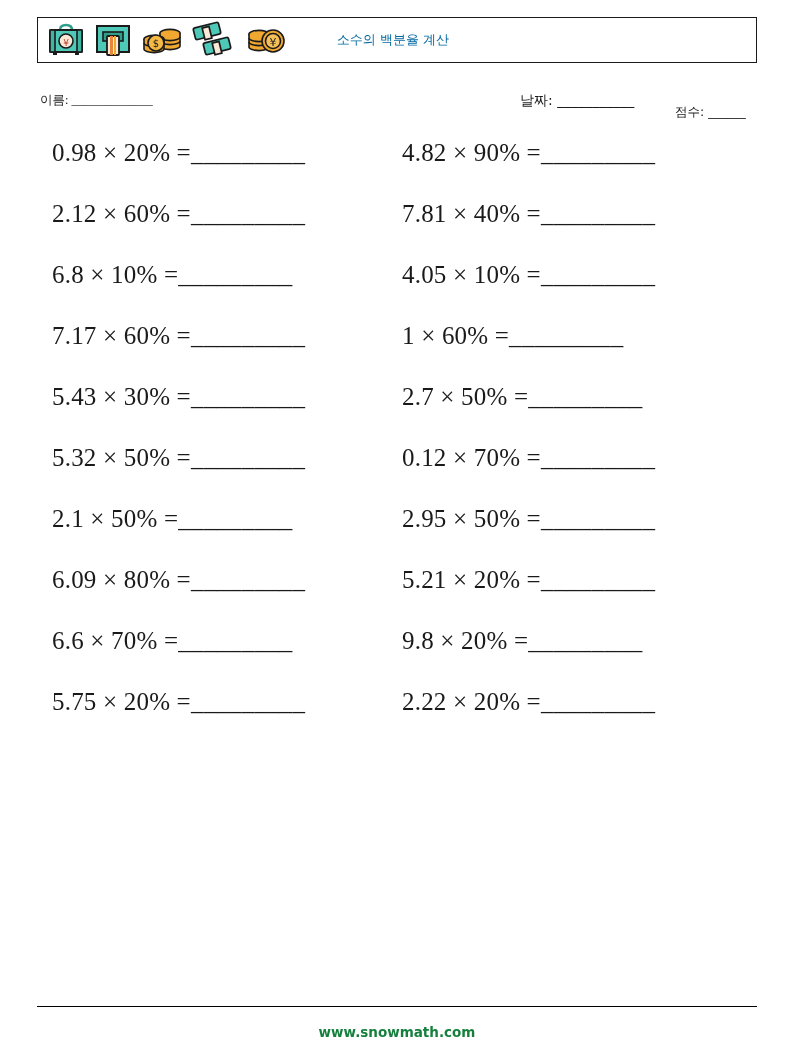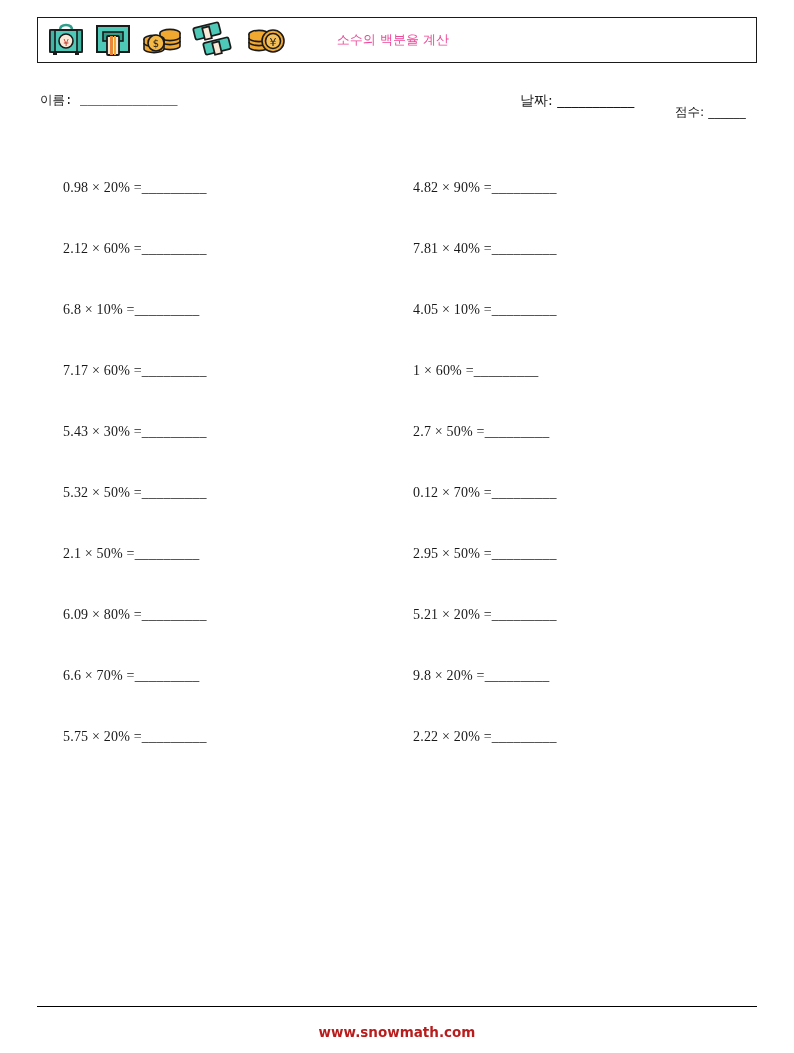--- a/index.html
+++ b/index.html
@@ -41,37 +41,37 @@
     position: absolute;
     left: 0;
     right: 8px;
     top: 0;
     height: 100%;
     display: flex;
     align-items: center;
     justify-content: center;
     font-family: "DejaVu Sans", "Liberation Sans", sans-serif;
     font-size: 13px;
-    color: #ec4899;
+    color: #0369a1;
     pointer-events: none;
   }
 
   
   .meta-row {
     position: absolute;
     left: 37px;
     top: 92px;
     width: 720px;
     height: 24px;
   }
   .meta-name {
     position: absolute;
     left: 3px;
     top: 0;
-    font-family: Liberation Mono, monospace;
+    font-family: Liberation Serif, serif;
     font-size: 12.5px;
     white-space: nowrap;
   }
   .meta-date {
     position: absolute;
     left: 483px;
     top: 0;
     font-family: "DejaVu Sans", "Liberation Sans", sans-serif;
     font-size: 14px;
     white-space: nowrap;
@@ -95,26 +95,25 @@
   .col {
     position: absolute;
     top: 0;
   }
   .col-left  { left: 15px;  width: 350px; }
   .col-right { left: 365px; width: 350px; }
 
   .problem {
     height: 61px;
     display: flex;
-    align-items: flex-end;
-    font-size: 14px;
+    align-items: flex-start;
+    font-size: 25px;
     line-height: 26px;
     letter-spacing: 0.2px;
     white-space: nowrap;
-    margin-left: 11px;
   }
   .p-expr { display: inline; }
   .p-blank { display: inline; }
 
   
   .footer-rule {
     position: absolute;
     left: 37px;
     top: 1006px;
     width: 720px;
@@ -123,21 +122,21 @@
   }
   .footer-text {
     position: absolute;
     left: 0;
     right: 0;
     top: 1024px;
     text-align: center;
     font-family: "DejaVu Sans", "Liberation Sans", sans-serif;
     font-size: 13.5px;
     font-weight: bold;
-    color: #b91c1c;
+    color: #15803d;
   }
 </style>
 </head>
 <body>
 
 <div class="header-box">
 
   <div class="icon-strip">
 
     <svg width="40" height="38" viewBox="0 0 40 38">

